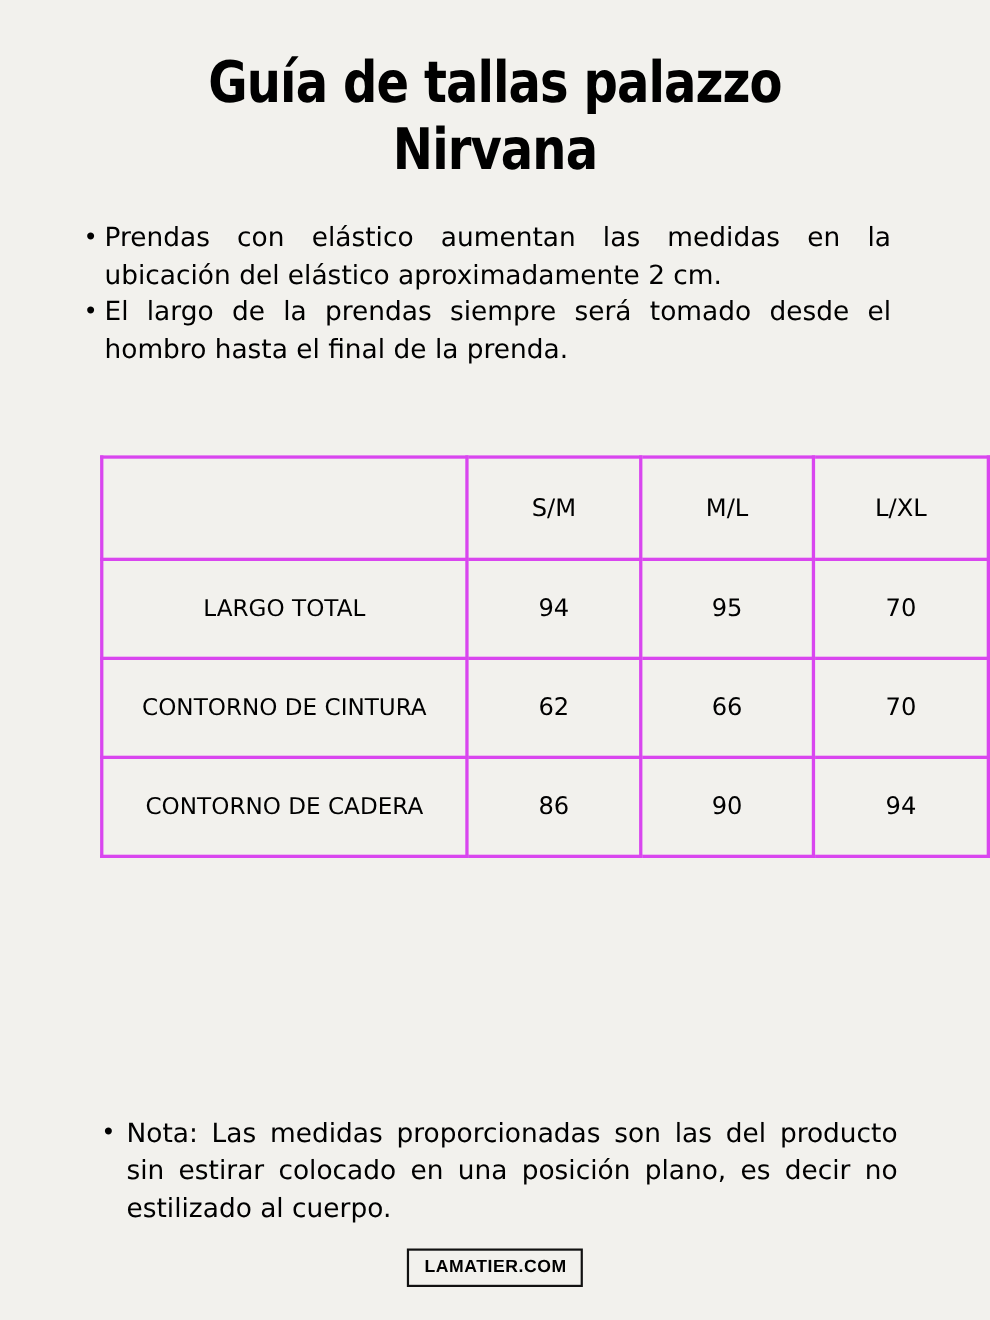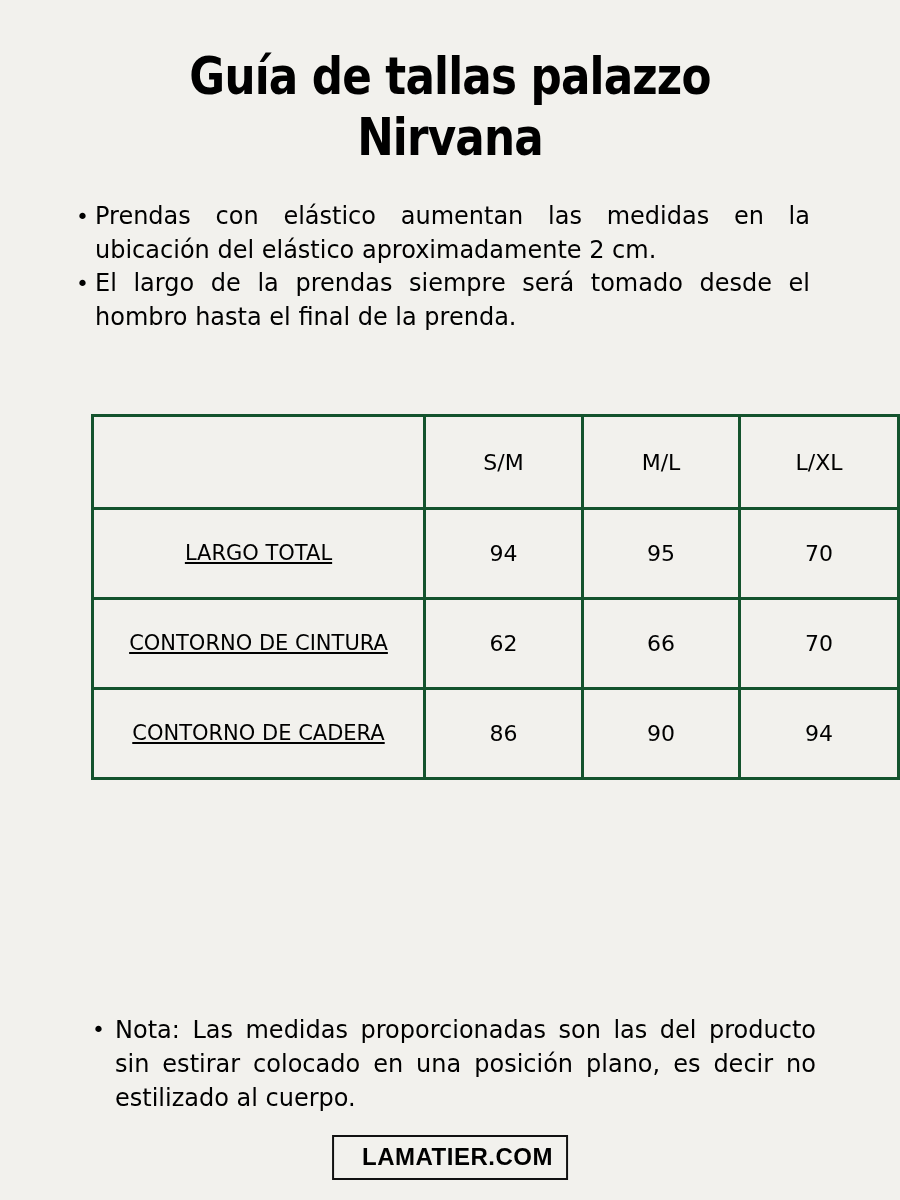--- a/index.html
+++ b/index.html
@@ -68,29 +68,29 @@
   
   .size-table {
     position: absolute;
     top: 414px;
     left: 91px;
     border-collapse: collapse;
     table-layout: fixed;
     font-size: 22px;
   }
   .size-table td, .size-table th {
-    border: 3px solid #14532d;
+    border: 3px solid #d946ef;
     text-align: center;
     vertical-align: middle;
     font-weight: normal;
     padding: 0;
   }
   .size-table thead tr { height: 93px; }
   .size-table tbody tr { height: 90px; }
-  .size-table .c0 { width: 261px; text-decoration: underline; }
+  .size-table .c0 { width: 261px; }
   .size-table .c1 { width: 155px; }
   .size-table .c2 { width: 154px; }
   .size-table .c3 { width: 156px; }
   .size-table .row-label {
     padding: 0 34px;
     line-height: 1.4;
     font-size: 21px;
   }
 
   
@@ -106,24 +106,24 @@
   .note .dot { left: 0; }
   .note-label { font-weight: normal; }
 
   
   .footer-box {
     position: absolute;
     top: 1135px;
     left: 50%;
     transform: translateX(-50%);
     border: 2px solid #111111;
-    padding: 6px 13px 7px 28px;
+    padding: 6px 13px 7px 14px;
     font-family: "Liberation Sans", sans-serif;
     font-weight: bold;
-    font-size: 24px;
+    font-size: 16px;
     letter-spacing: 0.5px;
     white-space: nowrap;
   }
 </style>
 </head>
 <body>
 
 <div class="page">
 
   <h1 class="title">

